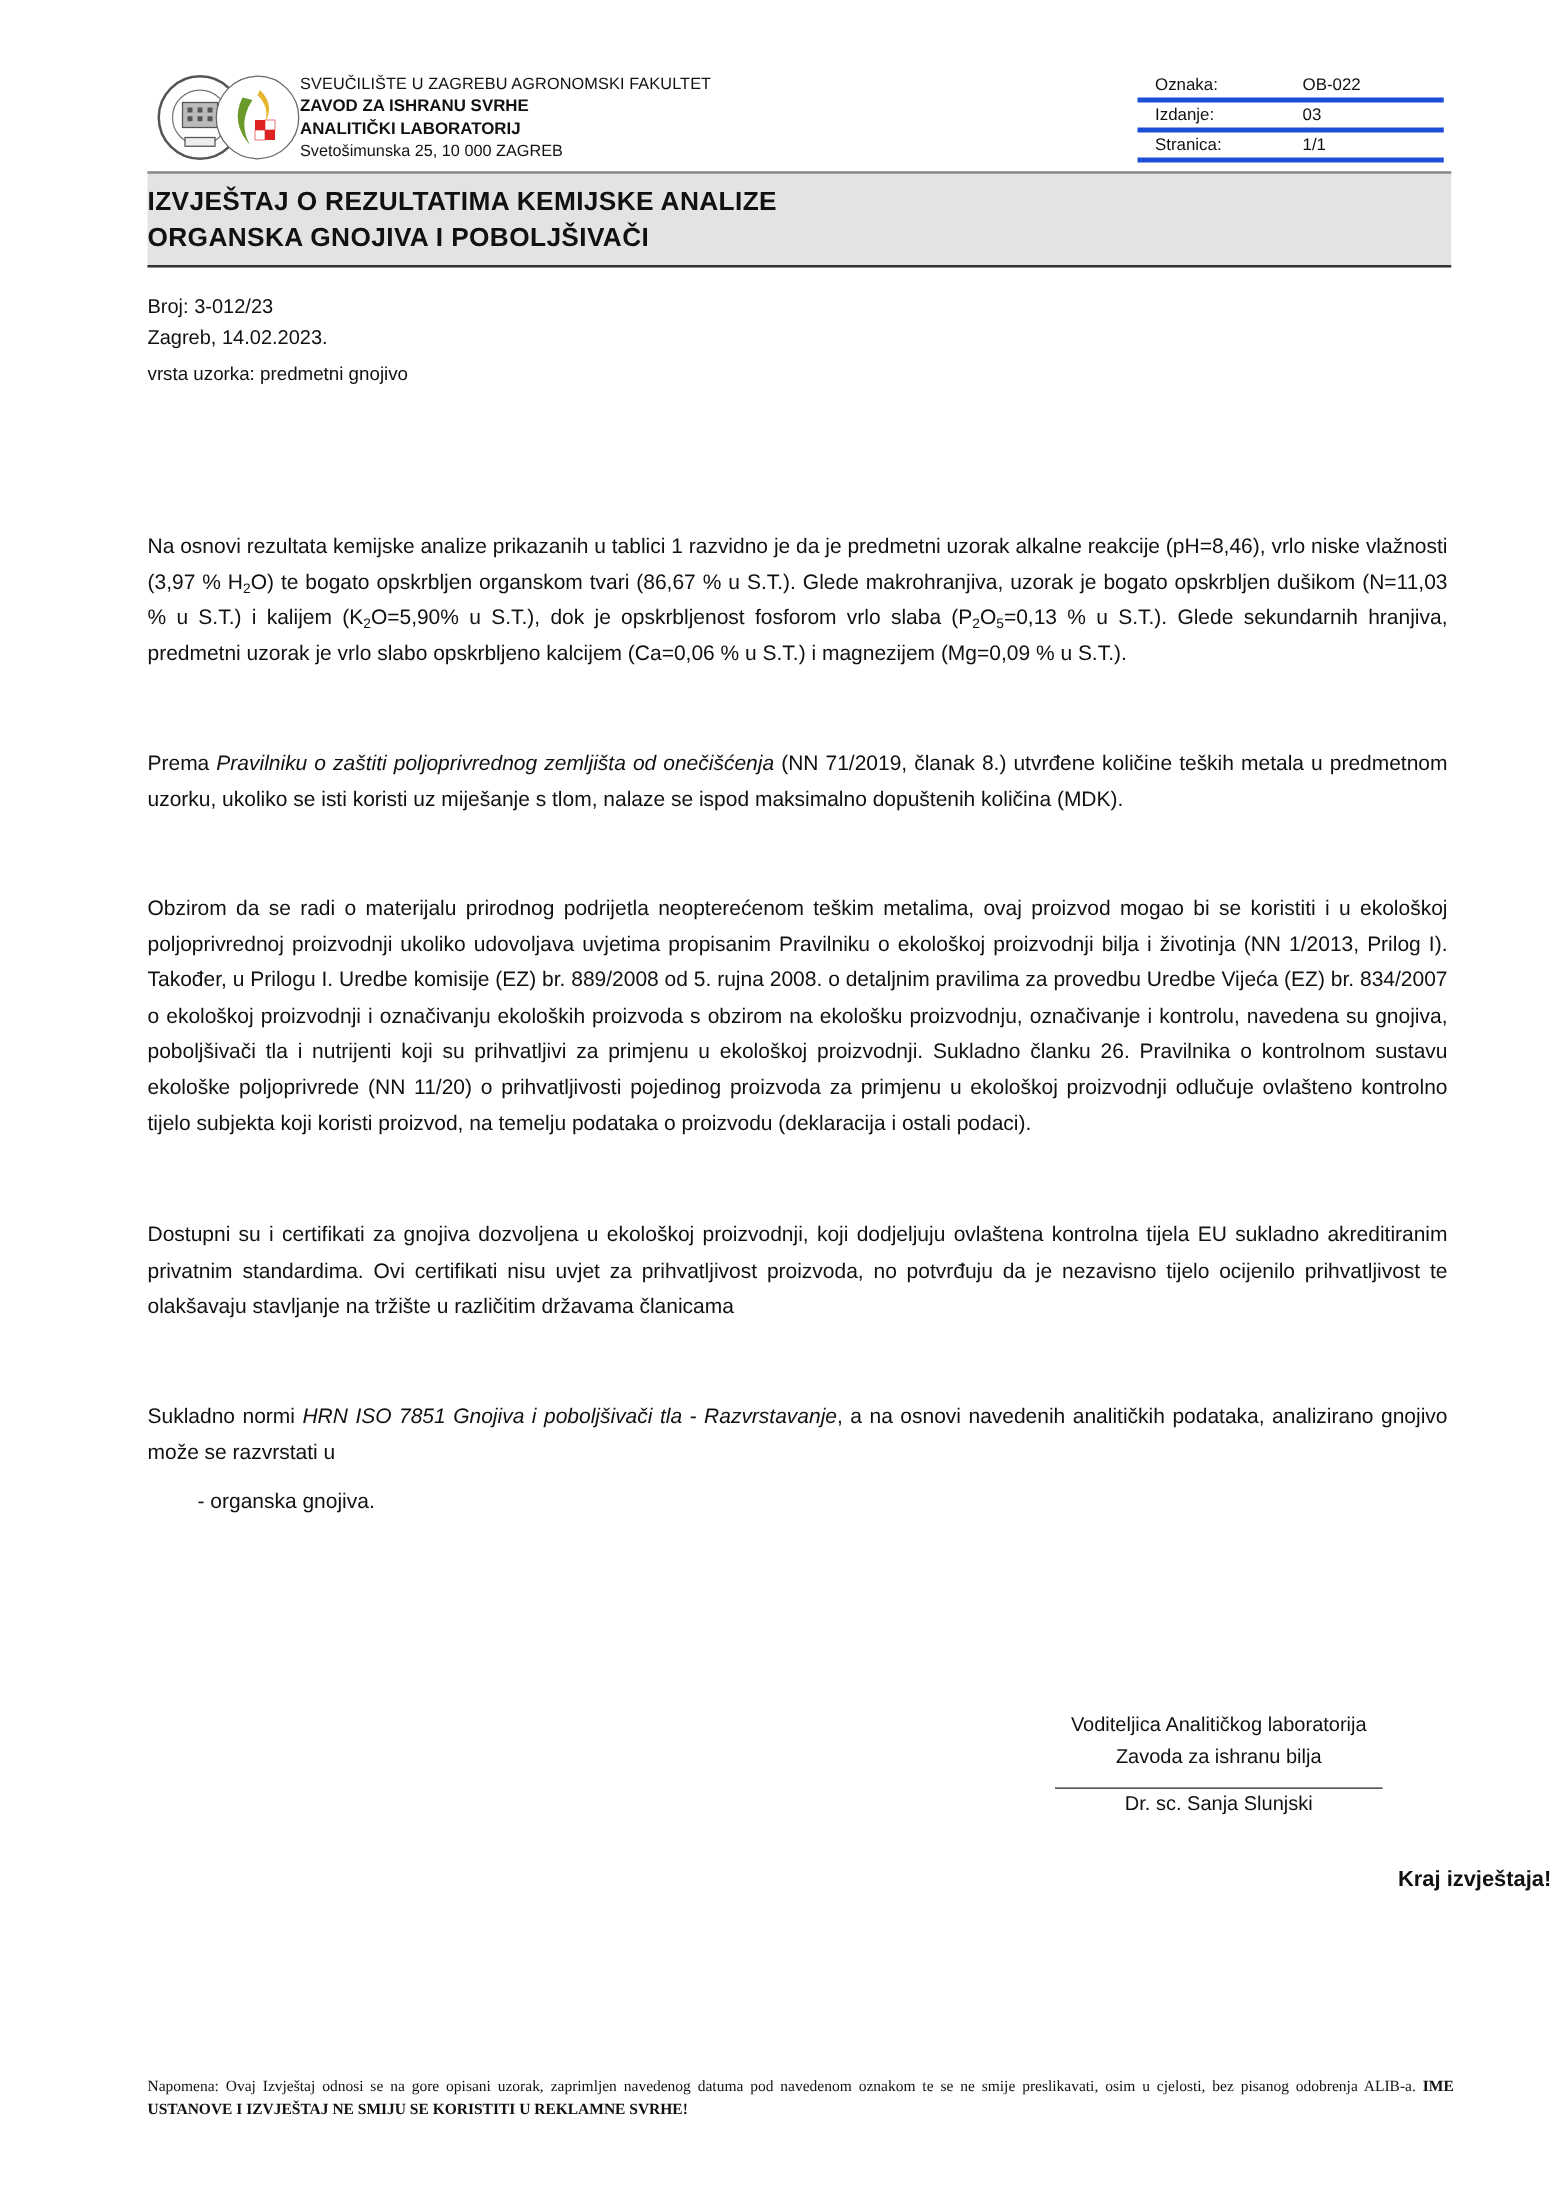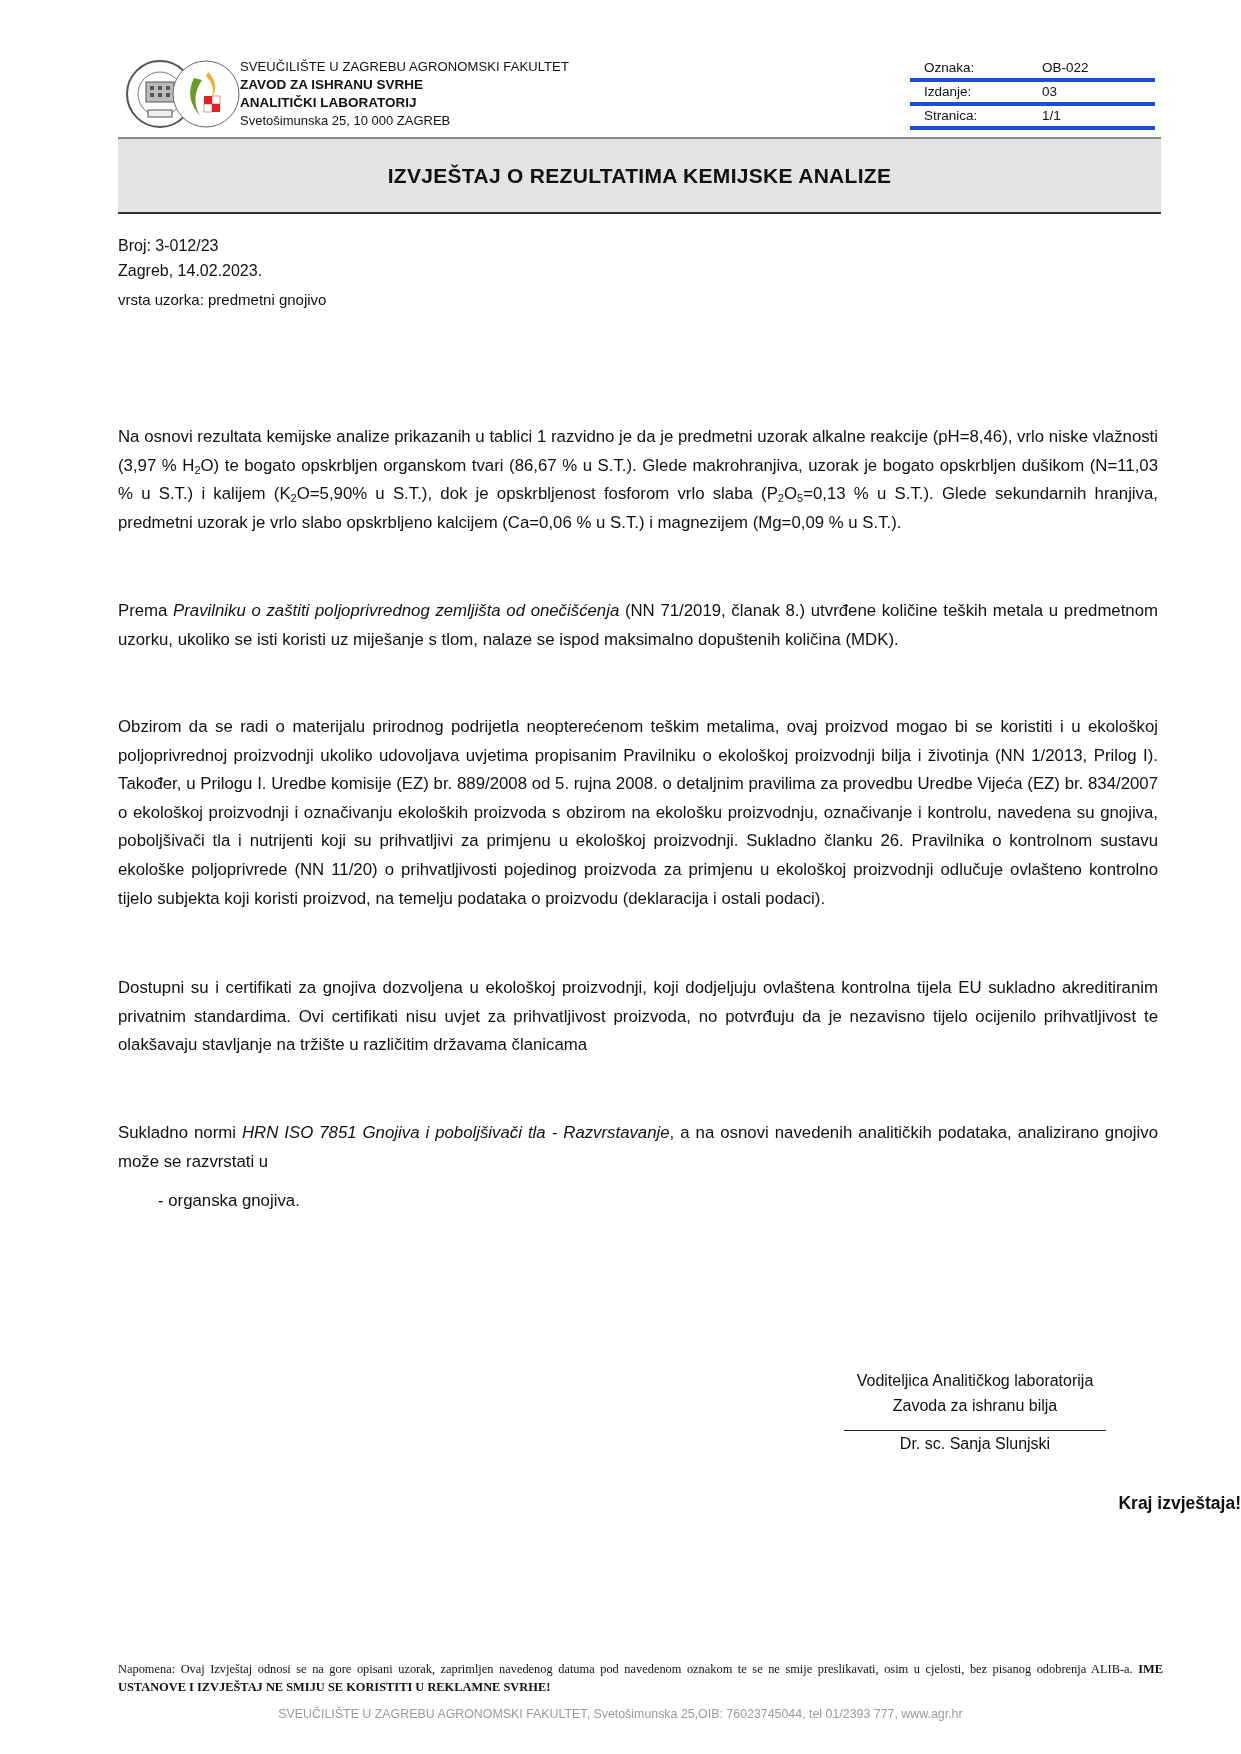--- a/index.html
+++ b/index.html
@@ -12,21 +12,21 @@
   .inst { left: 240px; top: 58px; font-size: 13px; line-height: 18px; }
   .inst .l1 { font-size: 13px; letter-spacing: 0.1px; text-align: right; }
   .inst .b { font-weight: bold; font-size: 13.5px; }
   .meta { left: 910px; top: 58px; width: 245px; font-size: 13.5px; }
   .meta .row { display: flex; border-bottom: 4px solid #1d4ed8; height: 20px; line-height: 20px; justify-content: center; }
   .meta .k { width: 110px; padding-left: 14px; }
   .meta .v { flex: 1; padding-left: 8px; }
 
   .title-band { left: 118px; top: 137px; width: 1043px; height: 73px;
                 background: #e3e3e3; border-top: 2px solid #888; border-bottom: 2px solid #333;
-                display: flex; flex-direction: column; align-items: center; justify-content: center; }
+                display: flex; flex-direction: column; align-items: flex-start; justify-content: center; }
   .title-band div { font-weight: bold; font-size: 21px; line-height: 29px; letter-spacing: 0.3px; }
 
   .doc-meta { left: 118px; top: 233px; font-size: 16px; line-height: 25px; }
   .sample { left: 118px; top: 291px; font-size: 15px; }
 
   .para { left: 118px; width: 1040px; font-size: 16.8px; line-height: 28.6px; text-align: justify; }
   .para i { font-style: italic; }
   sub { font-size: 11px; vertical-align: -3px; line-height: 0; }
 
   .bullet { left: 158px; font-size: 16.8px; }
@@ -84,20 +84,21 @@
     <span class="v">03</span>
   </div>
   <div class="row">
     <span class="k">Stranica:</span>
     <span class="v">1/1</span>
   </div>
 </div>
 
 <div class="abs title-band">
   <div>IZVJEŠTAJ O REZULTATIMA KEMIJSKE ANALIZE</div>
+  <div>ORGANSKA GNOJIVA I POBOLJŠIVAČI</div>
 </div>
 
 <div class="abs doc-meta">
   <div>Broj: 3-012/23</div>
   <div>Zagreb, 14.02.2023.</div>
 </div>
 <div class="abs sample">vrsta uzorka: predmetni gnojivo</div>
 
 <div class="abs para" style="top:423px;"><span>Na osnovi rezultata kemijske analize prikazanih u tablici 1 razvidno je da je predmetni uzorak alkalne reakcije (pH=8,46), vrlo niske vlažnosti (3,97 % H</span><sub>2</sub><span>O) te bogato opskrbljen organskom tvari (86,67 % u S.T.). Glede makrohranjiva, uzorak je bogato opskrbljen dušikom (N=11,03 % u S.T.) i kalijem (K</span><sub>2</sub><span>O=5,90% u S.T.), dok je opskrbljenost fosforom vrlo slaba (P</span><sub>2</sub><span>O</span><sub>5</sub><span>=0,13 % u S.T.). Glede sekundarnih hranjiva, predmetni uzorak je vrlo slabo opskrbljeno kalcijem (Ca=0,06 % u S.T.) i magnezijem (Mg=0,09 % u S.T.).</span></div>
 
@@ -115,14 +116,13 @@
   <div>Voditeljica Analitičkog laboratorija</div>
   <div>Zavoda za ishranu bilja</div>
   <div class="line"></div>
   <div>Dr. sc. Sanja Slunjski</div>
 </div>
 
 <div class="abs end">Kraj izvještaja!</div>
 
 <div class="abs note"><span>Napomena: Ovaj Izvještaj odnosi se na gore opisani uzorak, zaprimljen navedenog datuma pod navedenom oznakom te se ne smije preslikavati, osim u cjelosti, bez pisanog odobrenja ALIB-a.  </span><b>IME USTANOVE I IZVJEŠTAJ NE SMIJU SE KORISTITI U REKLAMNE SVRHE!</b></div>
 <div class="abs foot">
-  <div>SVEUČILIŠTE U ZAGREBU AGRONOMSKI FAKULTET, Svetošimunska 25,OIB: 76023745044, tel 01/2393 777, www.agr.hr</div>
 </div>
 
 </body></html>

